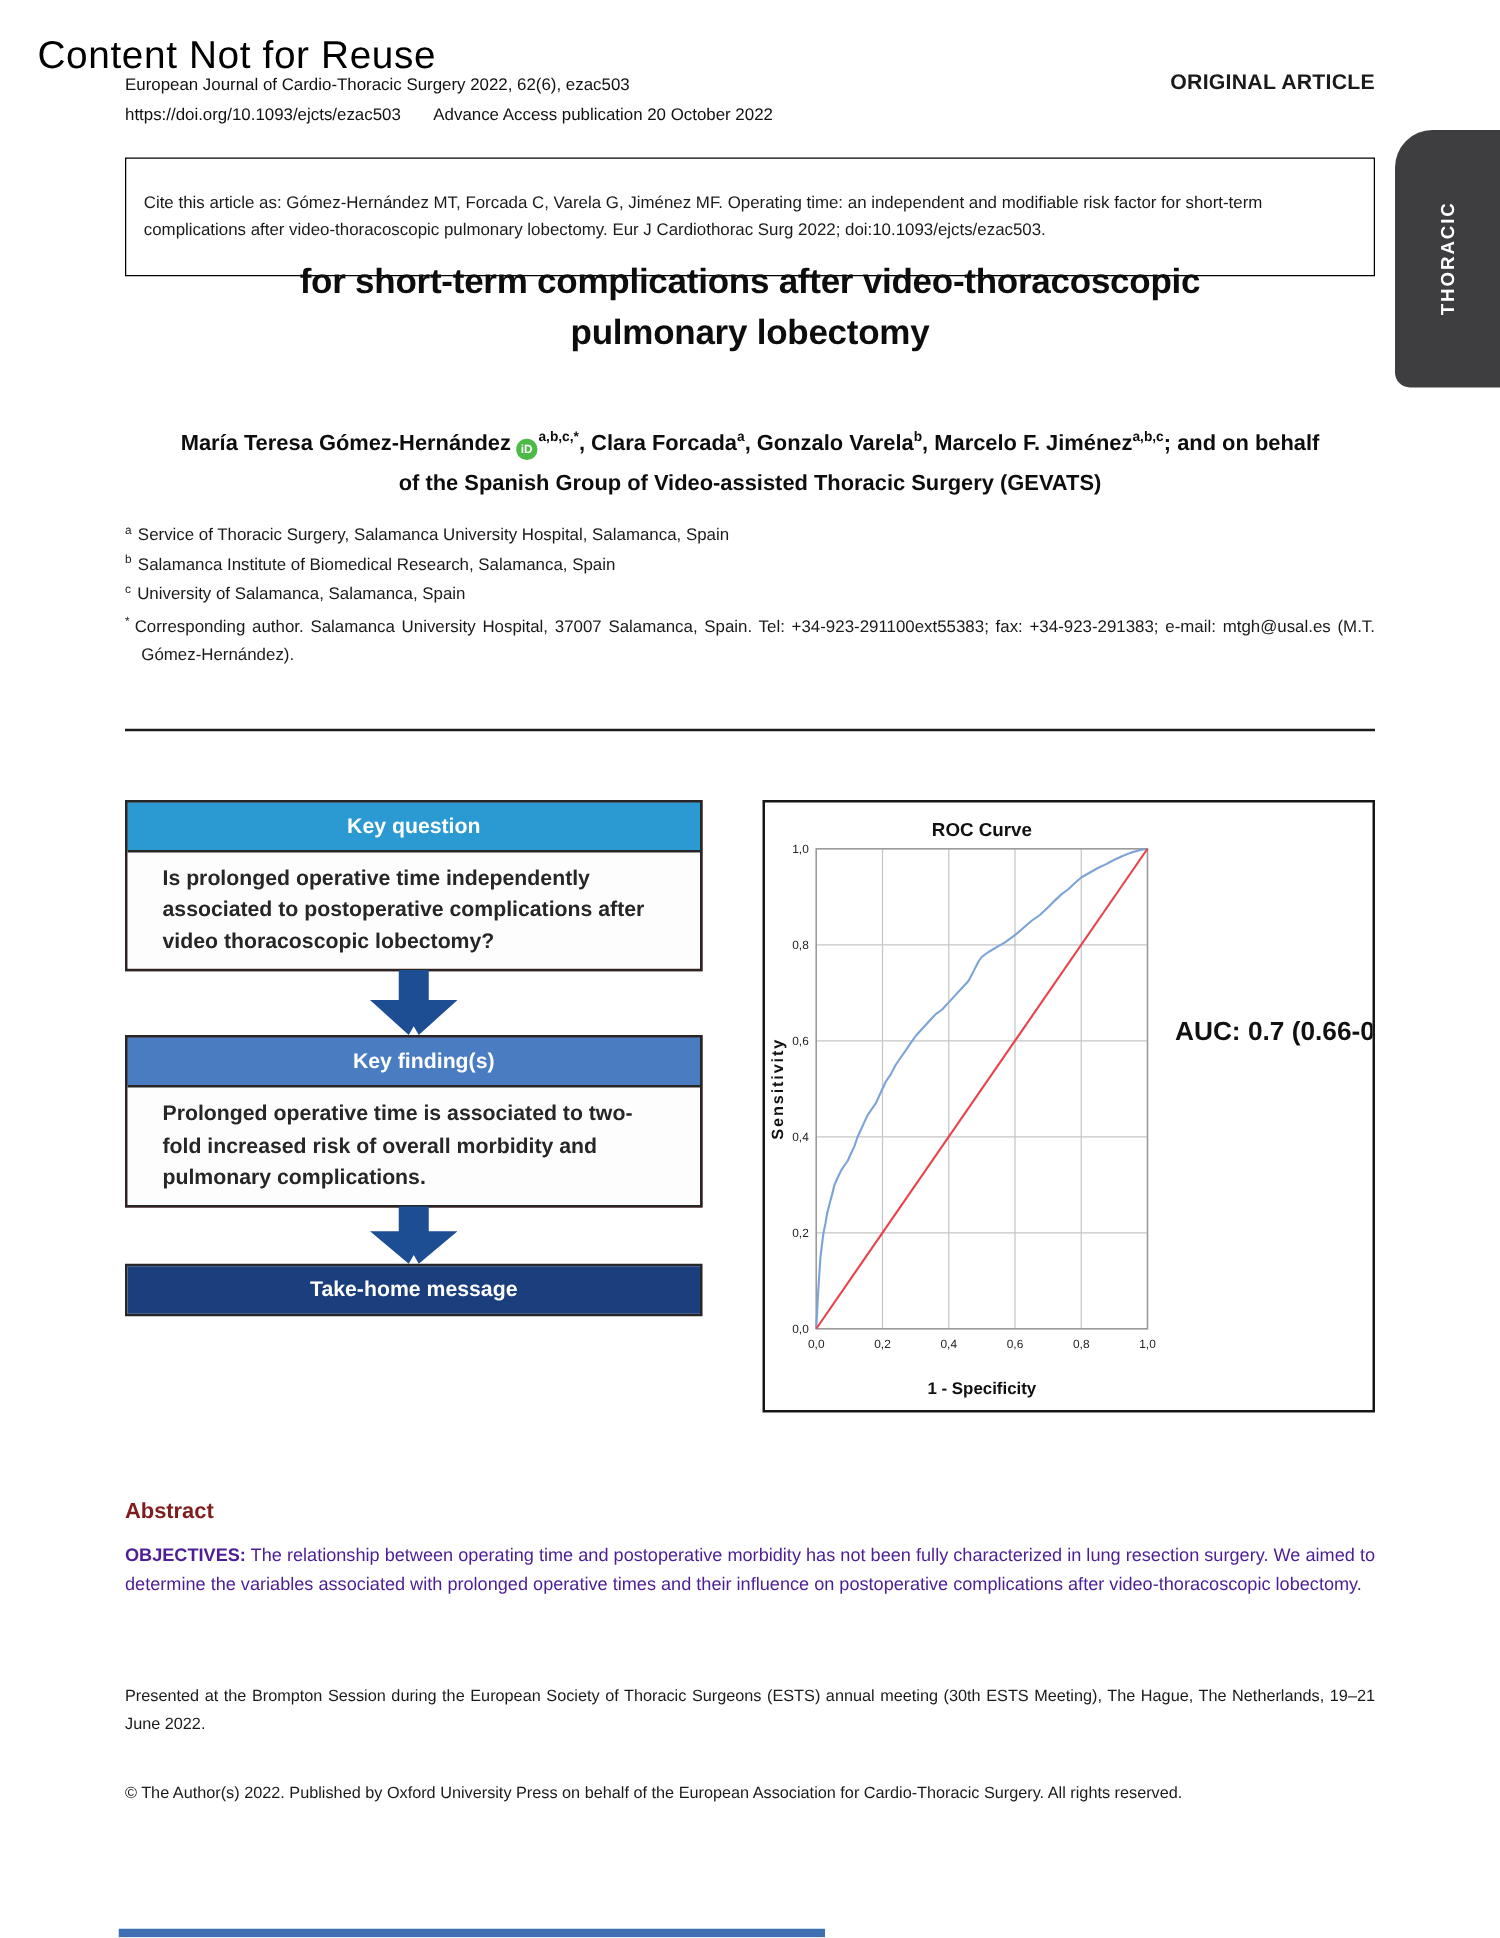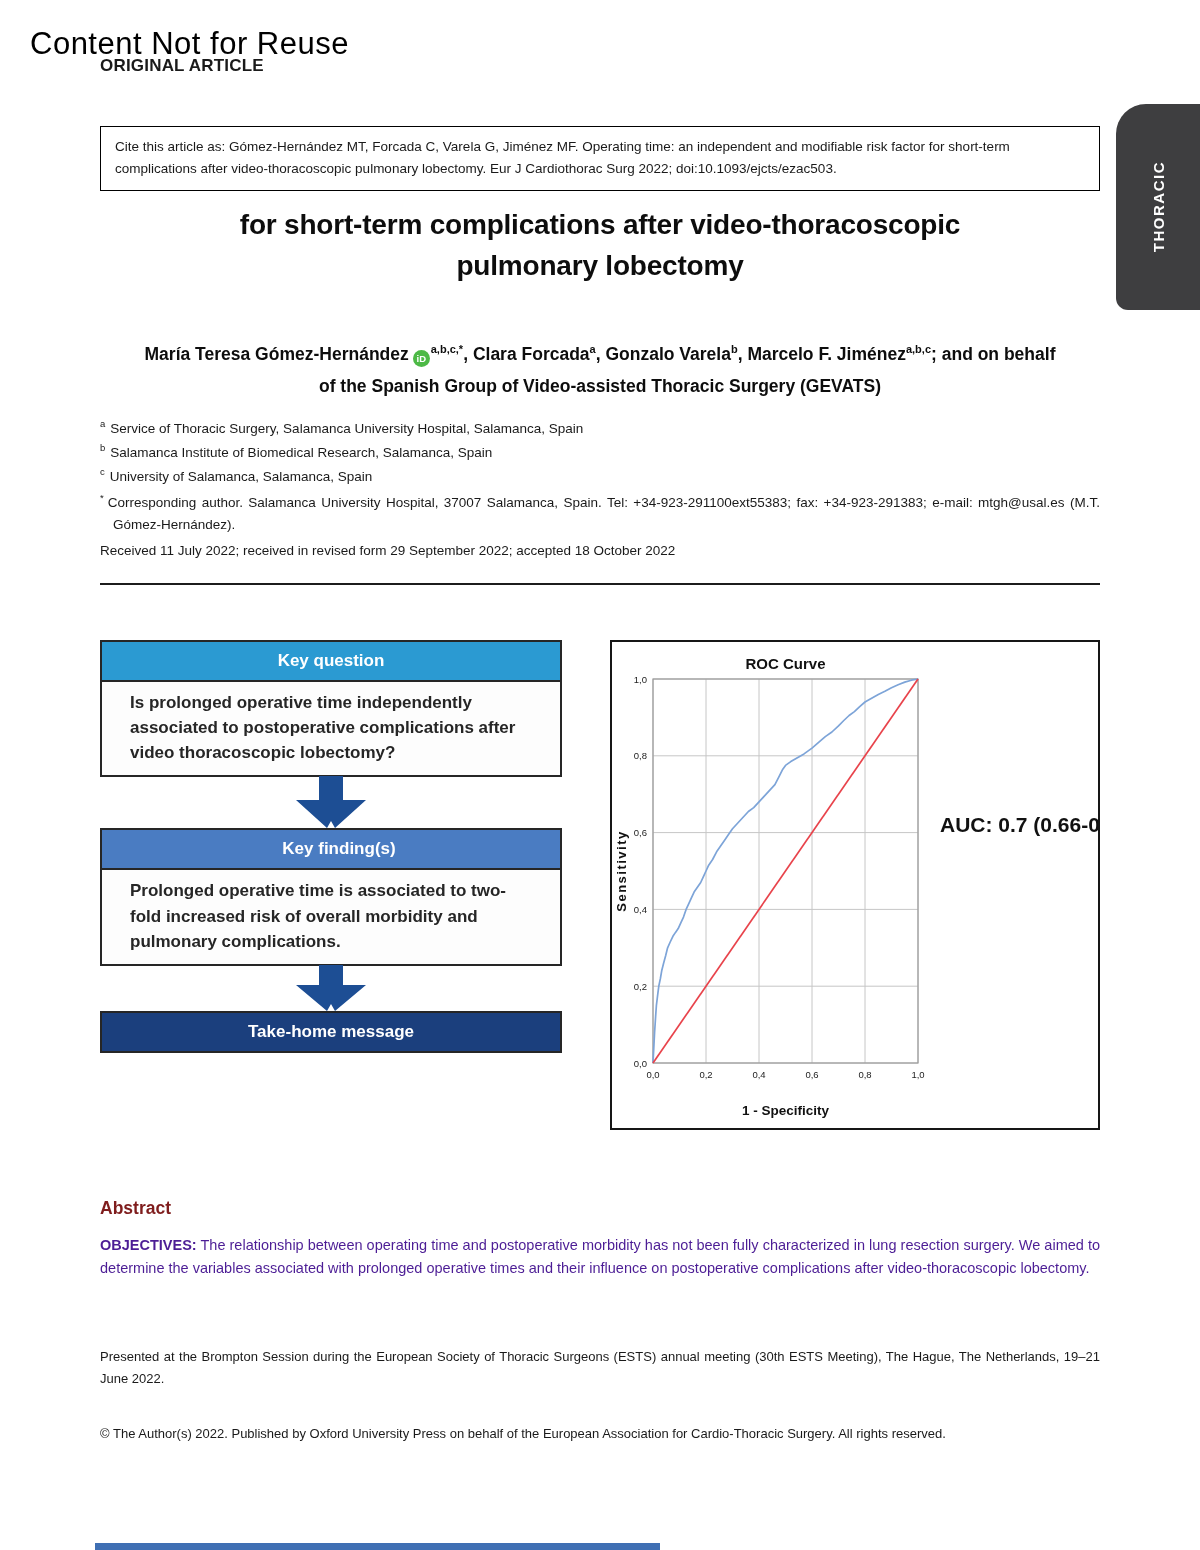--- a/index.html
+++ b/index.html
@@ -18,21 +18,21 @@
     position:absolute; top:104px; right:0; width:84px; height:206px;
     background:#3e3e40; border-radius:30px 0 0 12px;
     display:flex; align-items:center; justify-content:center;
   }
   .side-tab span {
     writing-mode:vertical-rl; transform:rotate(180deg);
     color:#fff; font-weight:700; font-size:15px; letter-spacing:1.5px;
   }
   .cite-box {
     position:absolute; top:126px; left:100px; width:1000px;
-    border:1.5px solid #000; padding:9px 14px; font-size:13.5px; line-height:1.65;
+    border:1.5px solid #000; padding:24px 14px; font-size:13.5px; line-height:1.65;
   }
   .title-block { position:absolute; top:204px; left:100px; width:1000px; text-align:center; font-size:28px; font-weight:700; line-height:1.48; color:#0d0d0d; letter-spacing:-0.2px; }
   .authors-block { position:absolute; top:338px; left:60px; width:1080px; text-align:center; font-size:17.5px; font-weight:600; line-height:1.85; color:#0d0d0d; }
   .authors-block sup { font-size:11px; font-weight:600; }
   .orcid {
     display:inline-flex; width:17px; height:17px; border-radius:50%;
     background:#4db946; color:#fff; font-size:9.5px; font-weight:700;
     align-items:center; justify-content:center; vertical-align:-2px; margin:0 1px 0 4px;
   }
   .affiliations { position:absolute; top:416px; left:100px; width:1000px; font-size:13.5px; line-height:1.75; }
@@ -60,20 +60,24 @@
   .bottom-bar { position:absolute; bottom:0; left:95px; width:565px; height:7px; background:#3f6fb3; }
 </style>
 </head>
 <body>
 
 <div class="page">
 
   <div class="watermark">Content Not for Reuse</div>
 
   <div class="masthead">
+    <div class="mast-lines">
+      <div>European Journal of Cardio-Thoracic Surgery 2022, 62(6), ezac503</div>
+      <div><span>https://doi.org/10.1093/ejcts/ezac503</span><span class="doi-gap"></span><span>Advance Access publication 20 October 2022</span></div>
+    </div>
     <div class="article-type">ORIGINAL ARTICLE</div>
   </div>
 
   <div class="side-tab">
     <span>THORACIC</span>
   </div>
 
   <div class="cite-box">Cite this article as: Gómez-Hernández MT, Forcada C, Varela G, Jiménez MF. Operating time: an independent and modifiable risk factor for short-term complications after video-thoracoscopic pulmonary lobectomy. Eur J Cardiothorac Surg 2022; doi:10.1093/ejcts/ezac503.</div>
 
   <div class="title-block">
@@ -87,21 +91,20 @@
   </div>
 
   <div class="affiliations">
     <div><sup>a</sup><span>Service of Thoracic Surgery, Salamanca University Hospital, Salamanca, Spain</span></div>
     <div><sup>b</sup><span>Salamanca Institute of Biomedical Research, Salamanca, Spain</span></div>
     <div><sup>c</sup><span>University of Salamanca, Salamanca, Spain</span></div>
   </div>
 
   <div class="corresponding"><sup>*</sup><span>Corresponding author. Salamanca University Hospital, 37007 Salamanca, Spain. Tel: +34-923-291100ext55383; fax: +34-923-291383; e-mail: mtgh@usal.es (M.T. Gómez-Hernández).</span></div>
 
-  <div class="dates">Received 11 July 2022; received in revised form 29 September 2022; accepted 18 October 2022</div>
 
   <hr class="rule">
 
   <div class="ga">
     <div class="ga-left">
 
       <div class="ga-box">
         <div class="ga-header" style="background: rgb(43, 154, 210);">Key question</div>
         <div class="ga-body">Is prolonged operative time independently associated to postoperative complications after video thoracoscopic lobectomy?</div>
       </div>

